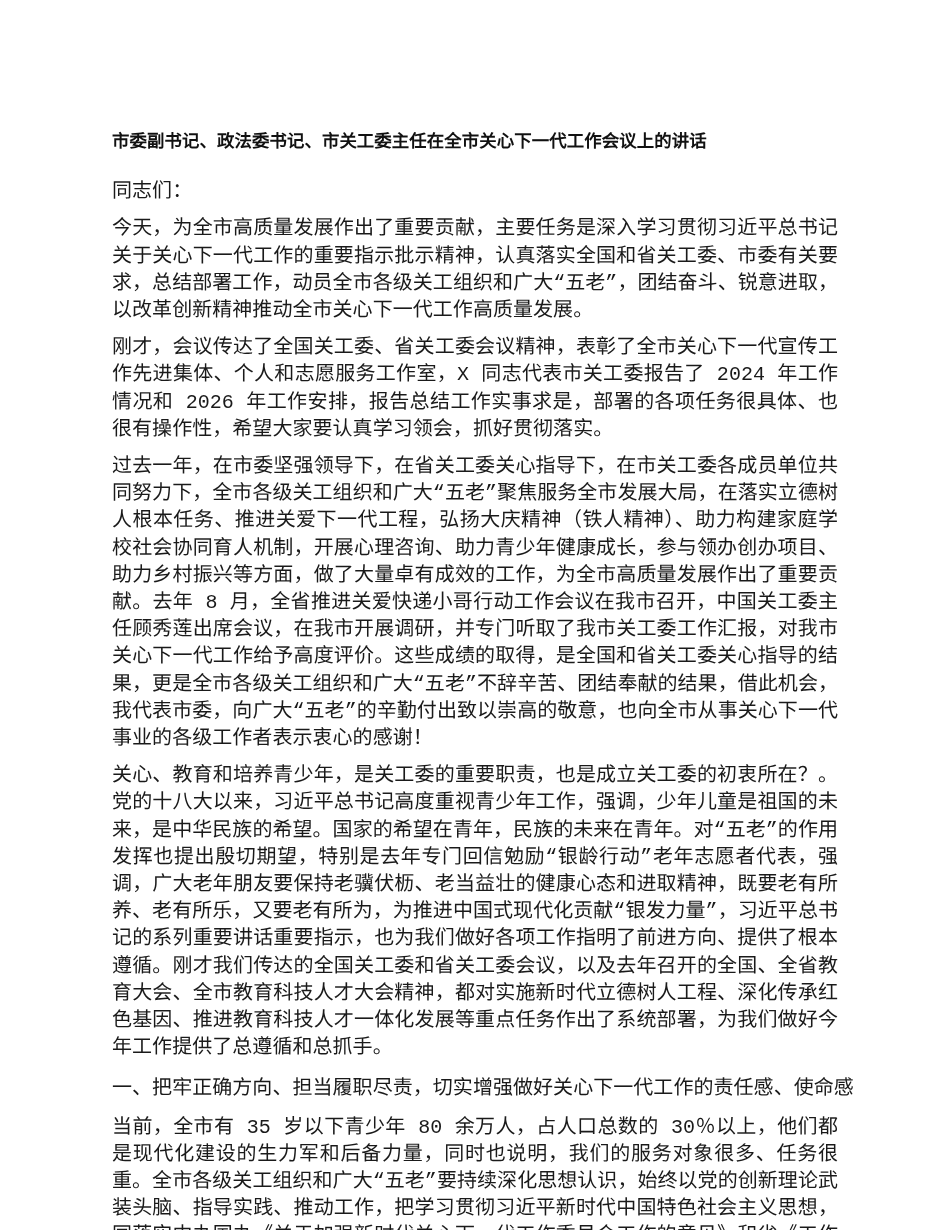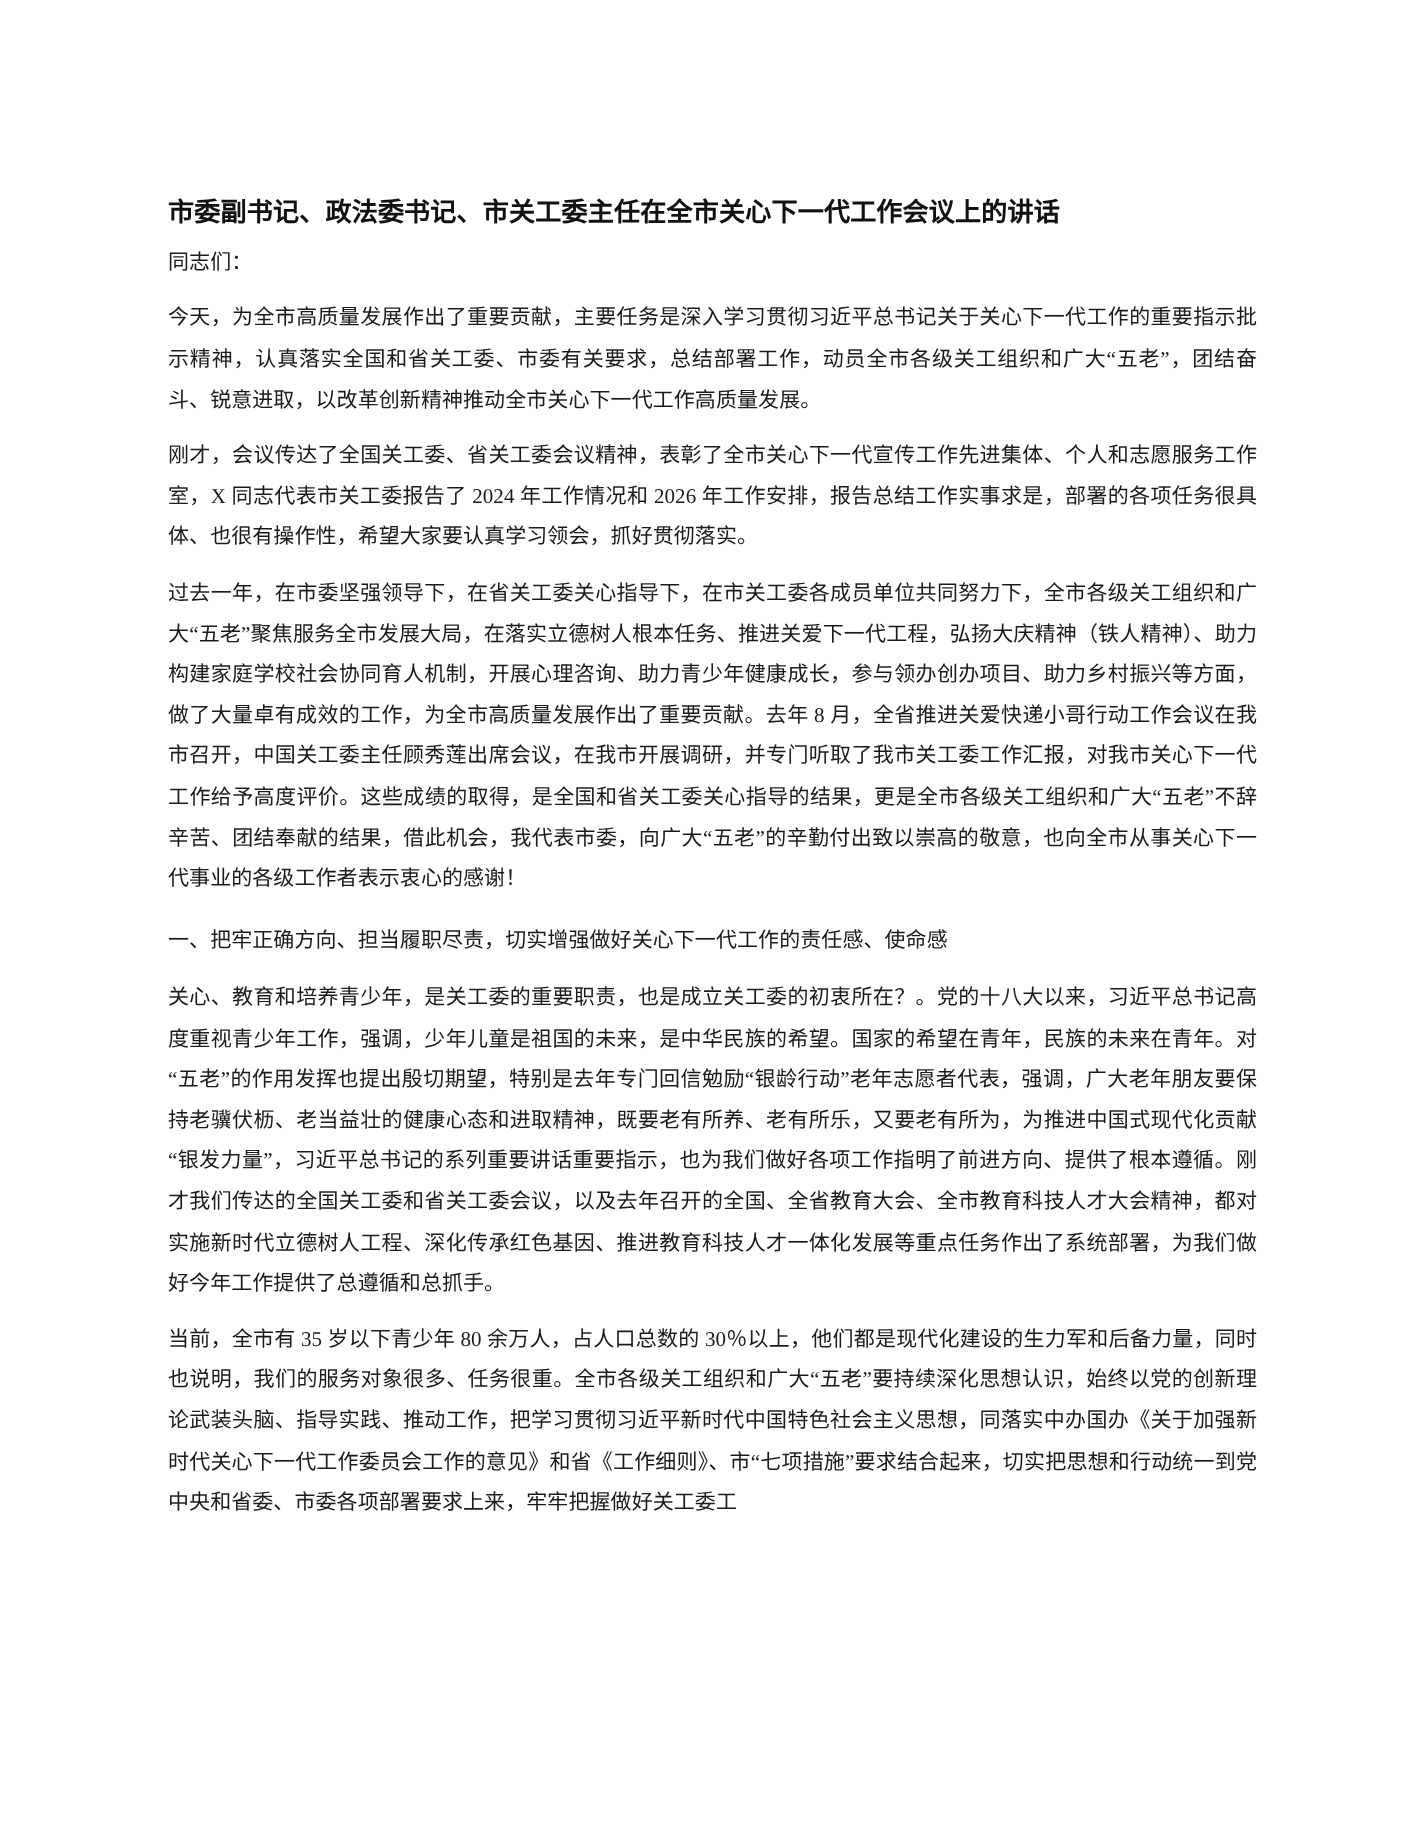--- a/index.html
+++ b/index.html
@@ -25,28 +25,28 @@
   }
   .doc-body {
     width: 726px;
   }
   .doc-title {
     font-family: "Liberation Sans", "DejaVu Sans", sans-serif;
     font-weight: bold;
     font-size: 17.4px;
     line-height: 1.5;
     letter-spacing: 0.1px;
-    margin: 0 0 8px 0;
+    margin: 0 0 24px 0;
     color: #111111;
     text-align: left;
     white-space: nowrap;
   }
   .para {
-    font-family: Liberation Serif, serif;
-    font-size: 14px;
+    font-family: Liberation Mono, monospace;
+    font-size: 20px;
     line-height: 27.2px;
     margin: 0 0 10px 0;
     text-align: justify;
     text-justify: inter-character;
     color: #1a1a1a;
     word-break: break-all;
     letter-spacing: 0.05px;
   }
   .para.salutation {
     margin-bottom: 10px;
@@ -72,20 +72,20 @@
 
     <p class="para salutation">同志们：</p>
 
     <p class="para">今天，为全市高质量发展作出了重要贡献，主要任务是深入学习贯彻习近平总书记关于关心下一代工作的重要指示批示精神，认真落实全国和省关工委、市委有关要求，总结部署工作，动员全市各级关工组织和广大“五老”，团结奋斗、锐意进取，以改革创新精神推动全市关心下一代工作高质量发展。</p>
 
     <p class="para">刚才，会议传达了全国关工委、省关工委会议精神，表彰了全市关心下一代宣传工作先进集体、个人和志愿服务工作室，X 同志代表市关工委报告了 2024 年工作情况和 2026 年工作安排，报告总结工作实事求是，部署的各项任务很具体、也很有操作性，希望大家要认真学习领会，抓好贯彻落实。</p>
 
     <p class="para">过去一年，在市委坚强领导下，在省关工委关心指导下，在市关工委各成员单位共同努力下，全市各级关工组织和广大“五老”聚焦服务全市发展大局，在落实立德树人根本任务、推进关爱下一代工程，弘扬大庆精神（铁人精神）、助力构建家庭学校社会协同育人机制，开展心理咨询、助力青少年健康成长，参与领办创办项目、助力乡村振兴等方面，做了大量卓有成效的工作，为全市高质量发展作出了重要贡献。去年 8 月，全省推进关爱快递小哥行动工作会议在我市召开，中国关工委主任顾秀莲出席会议，在我市开展调研，并专门听取了我市关工委工作汇报，对我市关心下一代工作给予高度评价。这些成绩的取得，是全国和省关工委关心指导的结果，更是全市各级关工组织和广大“五老”不辞辛苦、团结奉献的结果，借此机会，我代表市委，向广大“五老”的辛勤付出致以崇高的敬意，也向全市从事关心下一代事业的各级工作者表示衷心的感谢！</p>
 
 
+    <p class="para">关心、教育和培养青少年，是关工委的重要职责，也是成立关工委的初衷所在？。党的十八大以来，习近平总书记高度重视青少年工作，强调，少年儿童是祖国的未来，是中华民族的希望。国家的希望在青年，民族的未来在青年。对“五老”的作用发挥也提出殷切期望，特别是去年专门回信勉励“银龄行动”老年志愿者代表，强调，广大老年朋友要保持老骥伏枥、老当益壮的健康心态和进取精神，既要老有所养、老有所乐，又要老有所为，为推进中国式现代化贡献“银发力量”，习近平总书记的系列重要讲话重要指示，也为我们做好各项工作指明了前进方向、提供了根本遵循。刚才我们传达的全国关工委和省关工委会议，以及去年召开的全国、全省教育大会、全市教育科技人才大会精神，都对实施新时代立德树人工程、深化传承红色基因、推进教育科技人才一体化发展等重点任务作出了系统部署，为我们做好今年工作提供了总遵循和总抓手。</p>
+
     <p class="para section-heading">一、把牢正确方向、担当履职尽责，切实增强做好关心下一代工作的责任感、使命感</p>
-
-    <p class="para">关心、教育和培养青少年，是关工委的重要职责，也是成立关工委的初衷所在？。党的十八大以来，习近平总书记高度重视青少年工作，强调，少年儿童是祖国的未来，是中华民族的希望。国家的希望在青年，民族的未来在青年。对“五老”的作用发挥也提出殷切期望，特别是去年专门回信勉励“银龄行动”老年志愿者代表，强调，广大老年朋友要保持老骥伏枥、老当益壮的健康心态和进取精神，既要老有所养、老有所乐，又要老有所为，为推进中国式现代化贡献“银发力量”，习近平总书记的系列重要讲话重要指示，也为我们做好各项工作指明了前进方向、提供了根本遵循。刚才我们传达的全国关工委和省关工委会议，以及去年召开的全国、全省教育大会、全市教育科技人才大会精神，都对实施新时代立德树人工程、深化传承红色基因、推进教育科技人才一体化发展等重点任务作出了系统部署，为我们做好今年工作提供了总遵循和总抓手。</p>
 
     <p class="para clipped">当前，全市有 35 岁以下青少年 80 余万人，占人口总数的 30％以上，他们都是现代化建设的生力军和后备力量，同时也说明，我们的服务对象很多、任务很重。全市各级关工组织和广大“五老”要持续深化思想认识，始终以党的创新理论武装头脑、指导实践、推动工作，把学习贯彻习近平新时代中国特色社会主义思想，同落实中办国办《关于加强新时代关心下一代工作委员会工作的意见》和省《工作细则》、市“七项措施”要求结合起来，切实把思想和行动统一到党中央和省委、市委各项部署要求上来，牢牢把握做好关工委工</p>
 
   </div>
 </div>
 
 </body></html>

